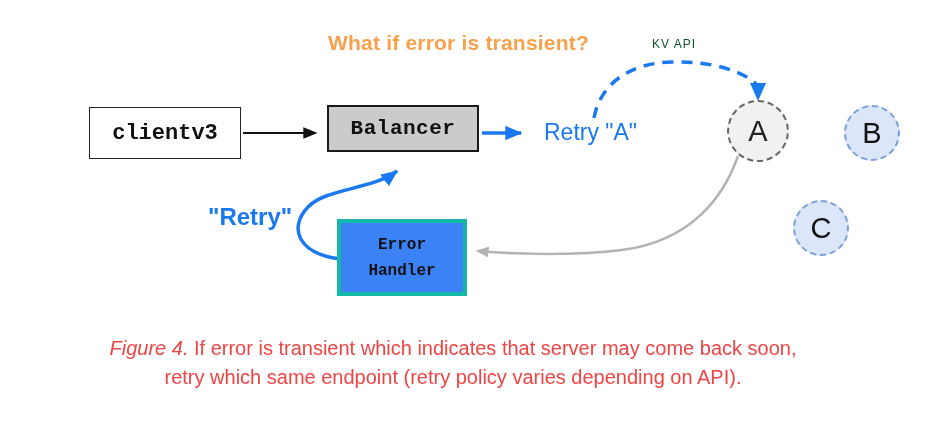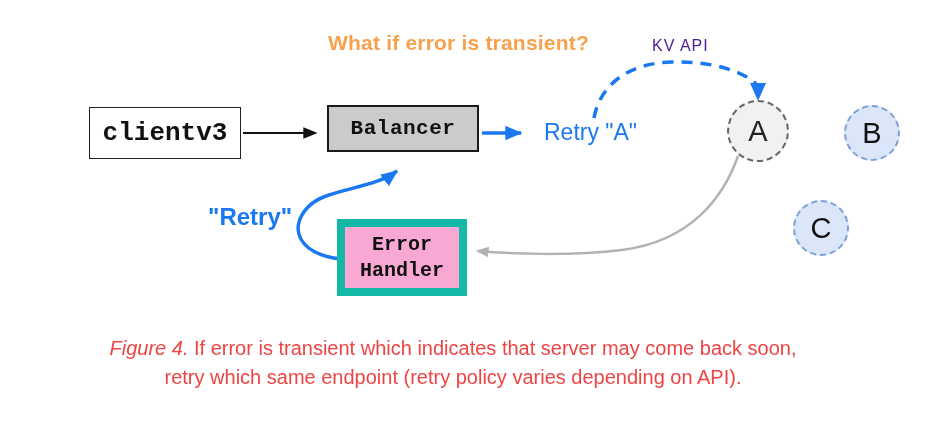--- a/index.html
+++ b/index.html
@@ -9,50 +9,50 @@
   }
   .abs{position:absolute;}
   #arrow-layer{position:absolute;left:0;top:0;width:926px;height:422px;}
 
   
   .question{
     left:328px;top:31px;font-size:21px;font-weight:bold;color:#f7a14d;
     letter-spacing:0.2px;white-space:nowrap;
   }
   .kv-api{
-    left:652px;top:37px;font-size:16px;color:#4c1d95;letter-spacing:1px;white-space:nowrap;
+    left:652px;top:37px;font-size:12px;color:#14532d;letter-spacing:1px;white-space:nowrap;
   }
   .client-caption{
     left:28px;top:74px;font-size:18px;color:#161616;
     font-family:"DejaVu Sans",sans-serif;white-space:nowrap;
   }
   .retry-a{
     left:544px;top:119px;font-size:23px;color:#1a78f0;white-space:nowrap;
   }
   .retry{
     left:208px;top:203px;font-size:24px;font-weight:bold;color:#1a78f0;white-space:nowrap;
   }
 
   
   .node-box{
     display:flex;align-items:center;justify-content:center;
     font-family:"Liberation Mono","DejaVu Sans Mono",monospace;font-weight:bold;
     box-sizing:border-box;text-align:center;
   }
   .client-box{
     left:89px;top:107px;width:152px;height:52px;background:#ffffff;
-    border:1.5px solid #222;font-size:26px;
+    border:1.5px solid #222;font-size:22px;
   }
   .balancer-box{
     left:327px;top:105px;width:152px;height:47px;background:#cbcbcb;
     border:2px solid #1a1a1a;font-size:21px;letter-spacing:0.5px;
   }
   .error-box{
-    left:337px;top:219px;width:130px;height:77px;background:#f9a8d4;
-    border:8px solid #14b8a6;font-size:20px;line-height:26px;flex-direction:column;
+    left:337px;top:219px;width:130px;height:77px;background:#3b82f6;
+    border:4px solid #14b8a6;font-size:16px;line-height:26px;flex-direction:column;
   }
 
   
   .endpoint{
     border-radius:50%;display:flex;align-items:center;justify-content:center;
     font-size:29px;box-sizing:border-box;color:#111;
   }
   .ep-a{
     left:727px;top:100px;width:62px;height:62px;background:#f1f1f1;
     border:2px dashed #666;color:#222;

